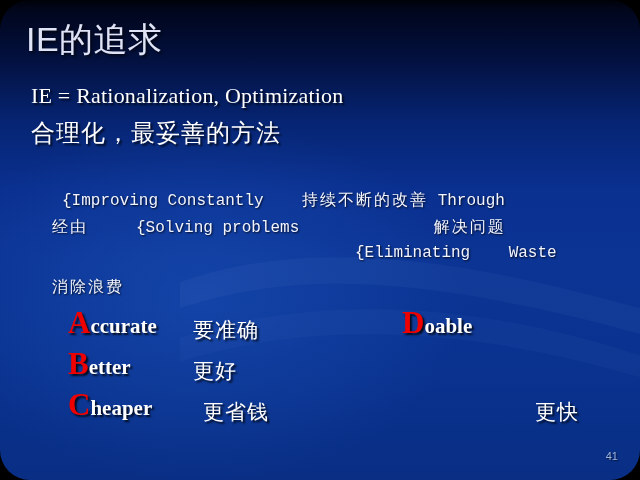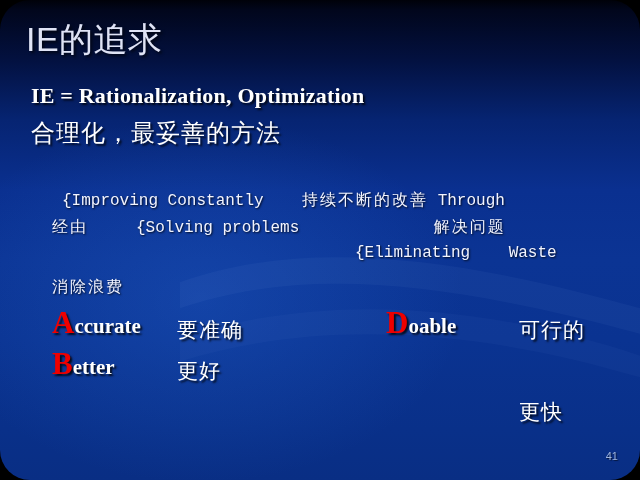--- a/index.html
+++ b/index.html
@@ -59,21 +59,21 @@
     letter-spacing: 0.5px;
     text-shadow: 2px 2px 3px rgba(0,0,0,0.65);
     white-space: nowrap;
   }
 
   .subtitle-en {
     position: absolute;
     left: 31px;
     top: 82px;
     font-family: "Liberation Serif", serif;
-    font-weight: bold;
+    font-weight: normal;
     font-size: 22px;
     line-height: 28px;
     color: #ffffff;
     letter-spacing: 0.2px;
     text-shadow: 2px 2px 2px rgba(0,0,0,0.75);
     white-space: nowrap;
   }
   .subtitle-cn {
     position: absolute;
     left: 31px;
@@ -108,20 +108,21 @@
 
   .cols { position: absolute; left: 0; top: 314px; width: 640px; height: 130px; }
   .col { position: absolute; top: 0; }
   .col-left  { left: 52px; }
   .col-right { left: 386px; }
 
   .row {
     position: relative;
     height: 41px;
     white-space: nowrap;
+    margin-left: 16px;
   }
   .word {
     font-family: "Liberation Serif", serif;
     font-weight: bold;
     font-size: 21px;
     color: #ffffff;
     text-shadow: 2px 2px 2px rgba(0,0,0,0.8);
     display: inline-block;
     vertical-align: baseline;
   }
@@ -187,26 +188,29 @@
 
     <div class="col col-left">
       <div class="row r1">
         <span class="word"><span class="cap">A</span><span>ccurate</span></span>
         <span class="gloss">要准确</span>
       </div>
       <div class="row r2">
         <span class="word"><span class="cap">B</span><span>etter</span></span>
         <span class="gloss">更好</span>
       </div>
+      <div class="row r3">
+        <span class="word"><span class="cap">C</span><span>heaper</span></span>
+        <span class="gloss">更省钱</span>
+      </div>
     </div>
 
     <div class="col col-right">
       <div class="row r1">
         <span class="word"><span class="cap">D</span><span>oable</span></span>
-        <span class="gloss">可行的</span>
       </div>
       <div class="row r2">
       </div>
       <div class="row r3">
         <span class="gloss">更快</span>
       </div>
     </div>
 
   </div>
 

